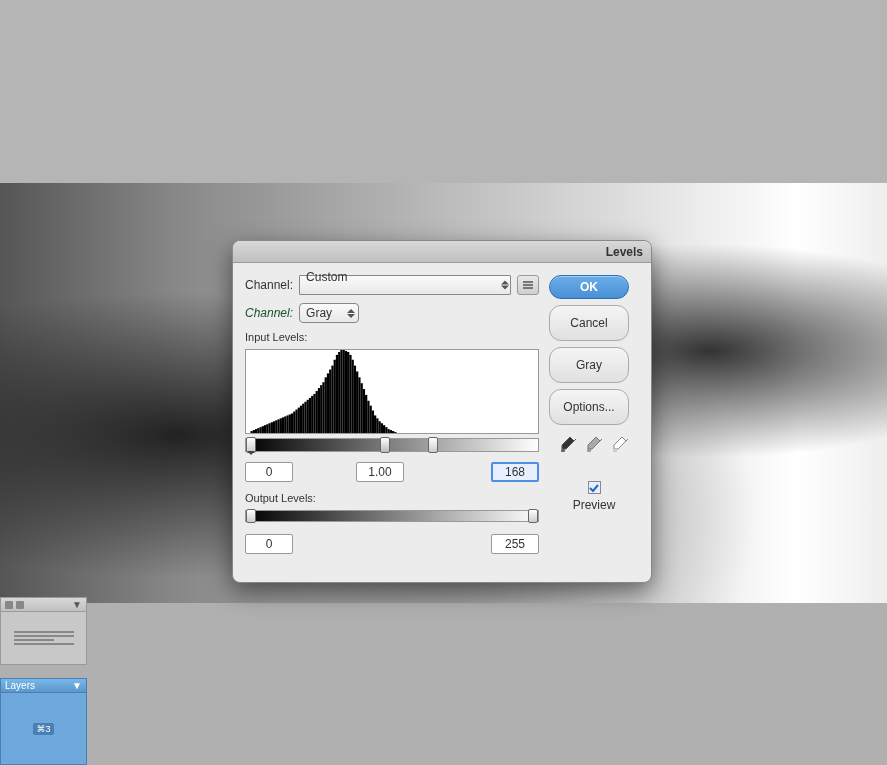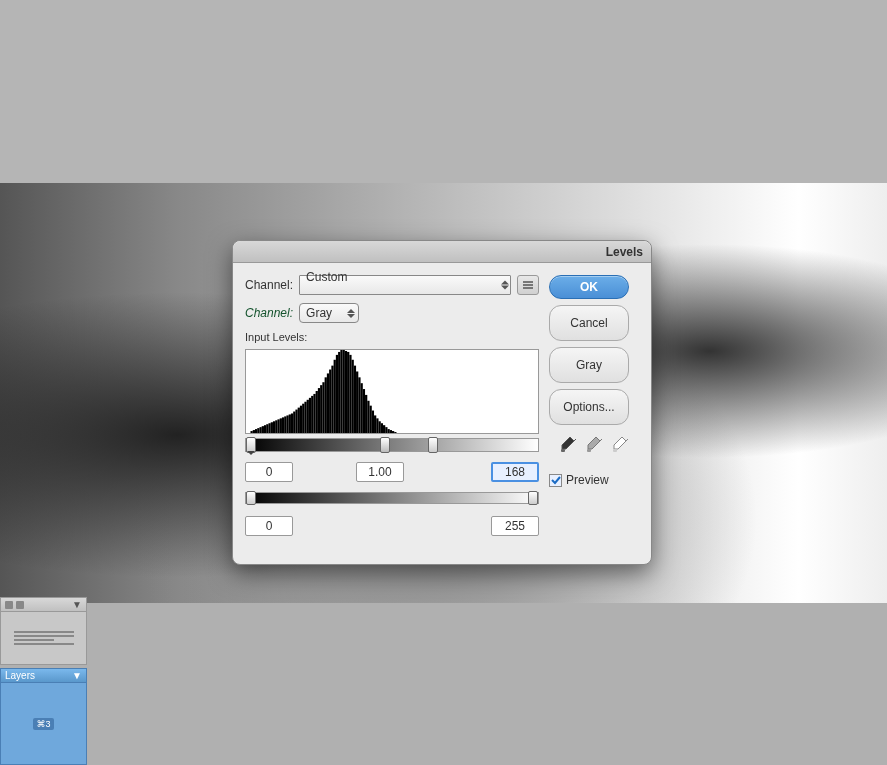--- a/index.html
+++ b/index.html
@@ -76,21 +76,21 @@
       background: #888;
       width: 60px;
     }
 
     
     .blue-panel {
       position: absolute;
       bottom: 0;
       left: 0;
       width: 87px;
-      height: 97px;
+      height: 87px;
       background: #6fa8dc;
       border: 1px solid #4a7fb5;
     }
 
     .blue-panel-title {
       height: 14px;
       background: linear-gradient(to bottom, #7ab8ec, #5a98cc);
       border-bottom: 1px solid #4a7fb5;
       display: flex;
       align-items: center;
@@ -411,21 +411,22 @@
       cursor: pointer;
       font-size: 14px;
       color: #555;
     }
 
     
     .preview-row {
       display: flex;
       align-items: center;
       gap: 4px;
-      margin-top: 12px;
+      margin-top: 20px;
+      flex-direction: column;
     }
 
     .preview-checkbox {
       width: 13px;
       height: 13px;
       border: 1px solid #888;
       background: #e8f0ff;
       display: flex;
       align-items: center;
       justify-content: center;
@@ -615,20 +616,21 @@
         </div>
 
         <div class="input-fields-row">
           <input type="text" class="level-input" value="0" style="">
           <input type="text" class="level-input" value="1.00" style="">
           <input type="text" class="level-input highlighted" value="168" style="">
         </div>
       </div>
 
       <div style="margin-top:10px;">
+        <div class="section-label">Output Levels:</div>
         <div style="position:relative;height:18px;margin-top:2px;">
           <div class="output-track">
 
             <div style="width:10px;height:14px;background:linear-gradient(to bottom,#fff,#ccc);border:1px solid #666;border-radius:2px;position:absolute;top:-2px;left:0px;cursor:pointer;"></div>
 
             <div style="width:10px;height:14px;background:linear-gradient(to bottom,#fff,#ccc);border:1px solid #666;border-radius:2px;position:absolute;top:-2px;right:0px;cursor:pointer;"></div>
           </div>
         </div>
         <div class="input-fields-row">
           <input type="text" class="level-input" value="0" style="">

